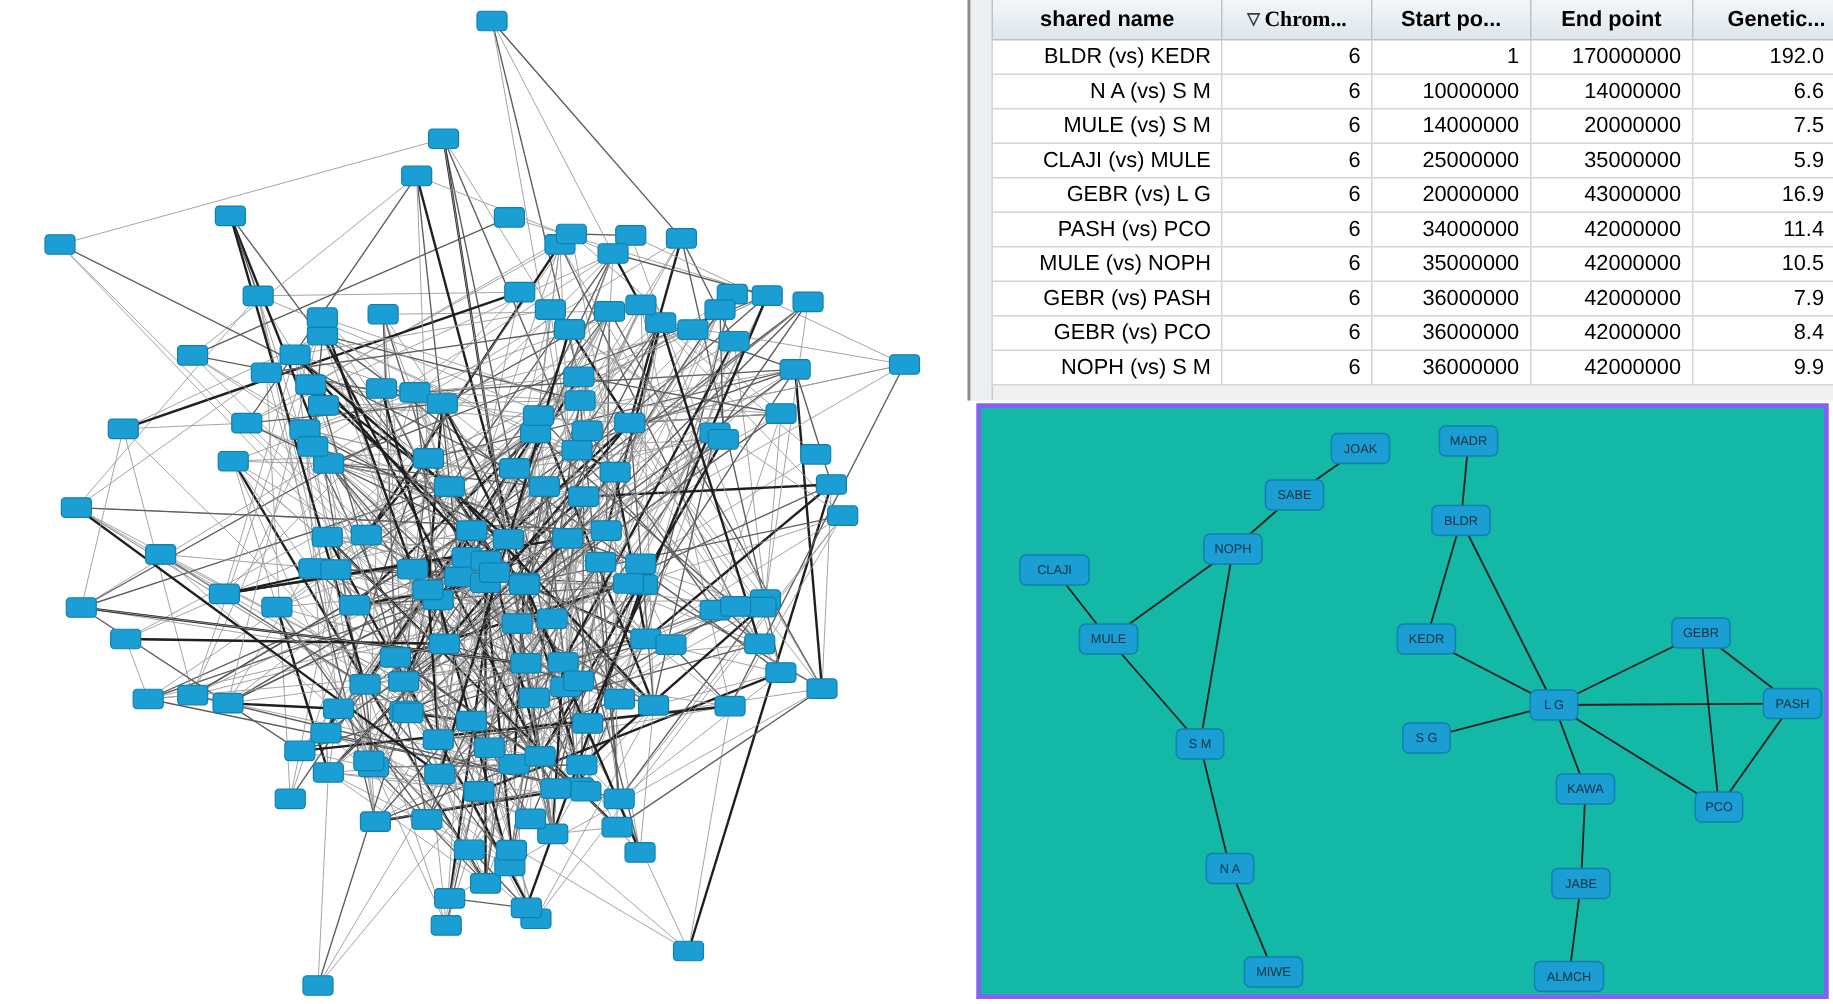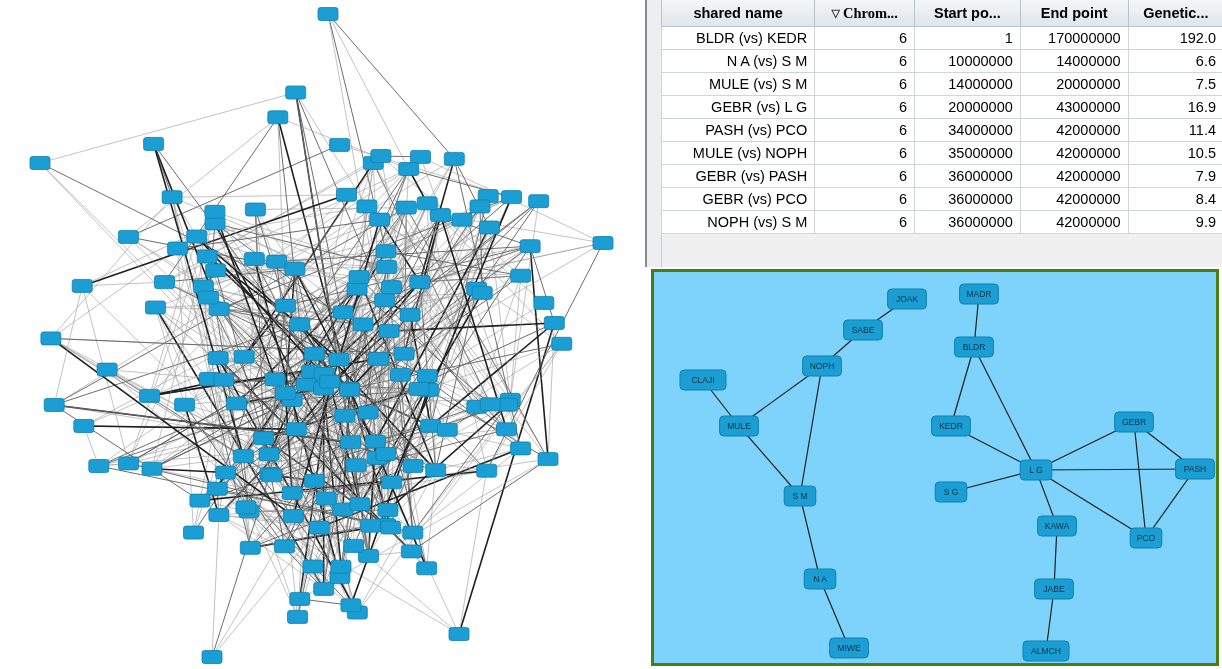--- a/index.html
+++ b/index.html
@@ -66,21 +66,21 @@
     color: #000;
     height: 26px;
     padding: 0 6px;
     text-align: center;
     white-space: nowrap;
   }
   table.datatable th.col-name { width: 158px; }
   table.datatable th.col-chrom { width: 102px; font-family: Liberation Serif, serif; }
   table.datatable th.col-start { width: 112px; }
   table.datatable th.col-end { width: 110px; }
-  table.datatable th.col-gen { width: 95px; }
+  table.datatable th.col-gen { width: 95px; text-align: right; }
   table.datatable td {
     border: 1px solid #cfd6db;
     height: 22px;
     padding: 0 7px;
     white-space: nowrap;
     color: #000;
     background: #ffffff;
     text-align: right;
   }
   td.left { text-align: left; }
@@ -93,22 +93,22 @@
     vertical-align: 1px;
   }
 
   
   #small-network {
     position: absolute;
     left: 651px;
     top: 269px;
     width: 568px;
     height: 397px;
-    background: #7dd3fc;
-    border: 3px solid #4d7c0f;
+    background: #14b8a6;
+    border: 3px solid #8b5cf6;
     box-sizing: border-box;
     overflow: hidden;
   }
   #small-network svg { display: block; }
 
   .node-rect {
     fill: #1a9ed4;
     stroke: #1280ad;
     stroke-width: 1;
   }
@@ -995,20 +995,27 @@
             <td class="right">6.6</td>
           </tr>
           <tr>
             <td class="left">MULE (vs) S M</td>
             <td class="right">6</td>
             <td class="right">14000000</td>
             <td class="right">20000000</td>
             <td class="right">7.5</td>
           </tr>
           <tr>
+            <td class="left">CLAJI (vs) MULE</td>
+            <td class="right">6</td>
+            <td class="right">25000000</td>
+            <td class="right">35000000</td>
+            <td class="right">5.9</td>
+          </tr>
+          <tr>
             <td class="left">GEBR (vs) L G</td>
             <td class="right">6</td>
             <td class="right">20000000</td>
             <td class="right">43000000</td>
             <td class="right">16.9</td>
           </tr>
           <tr>
             <td class="left">PASH (vs) PCO</td>
             <td class="right">6</td>
             <td class="right">34000000</td>

